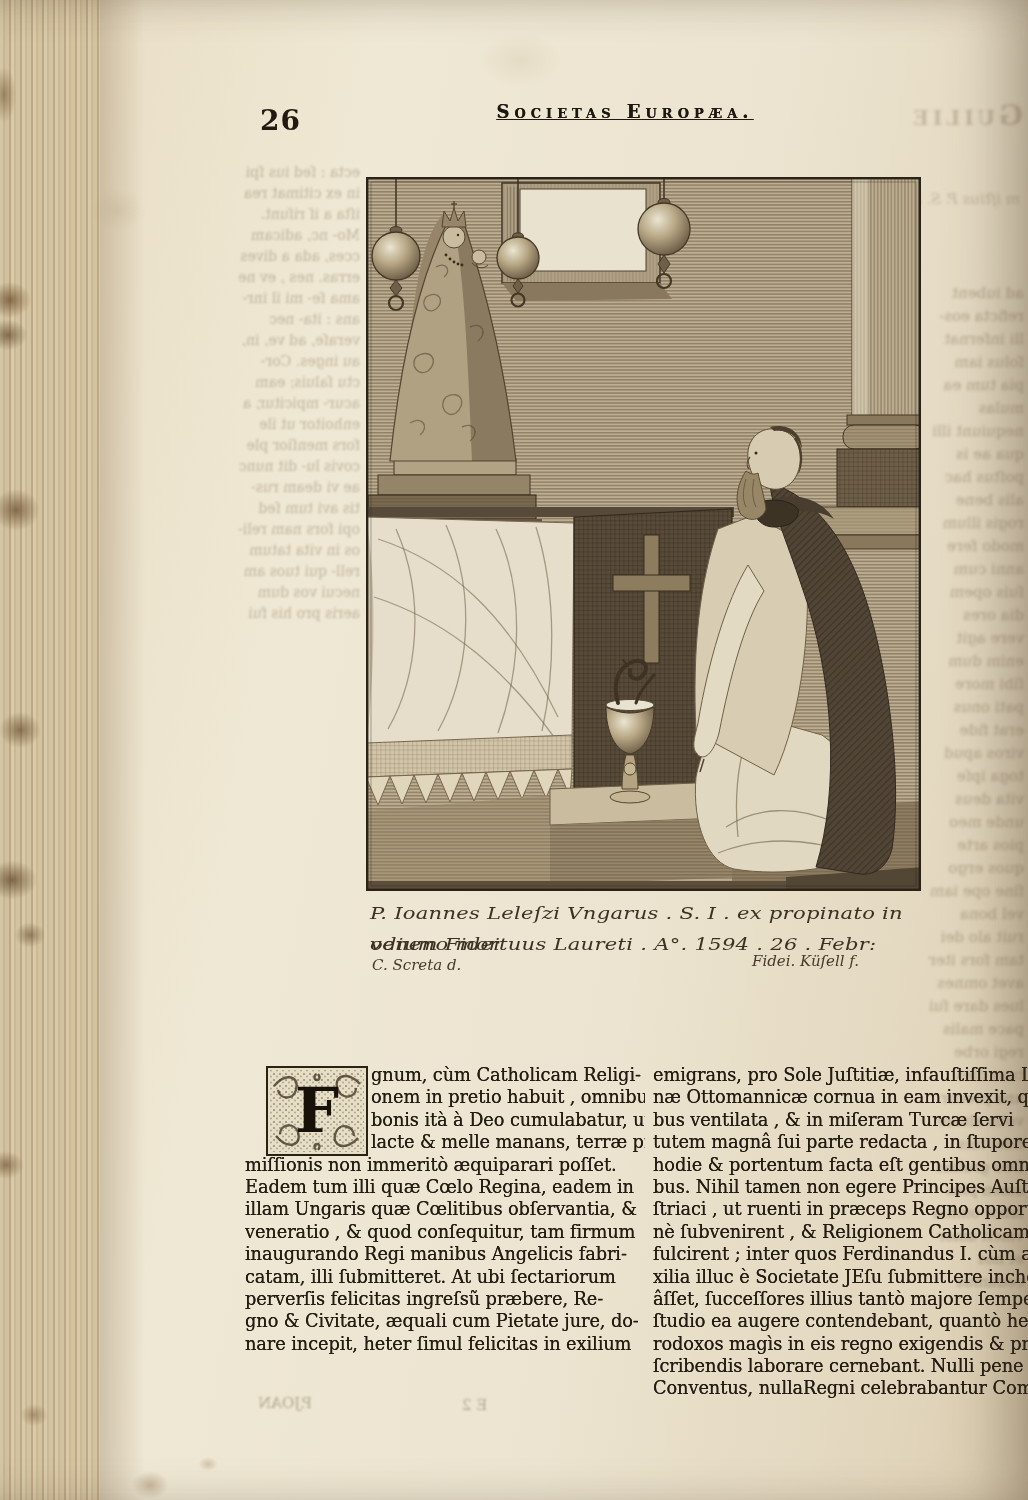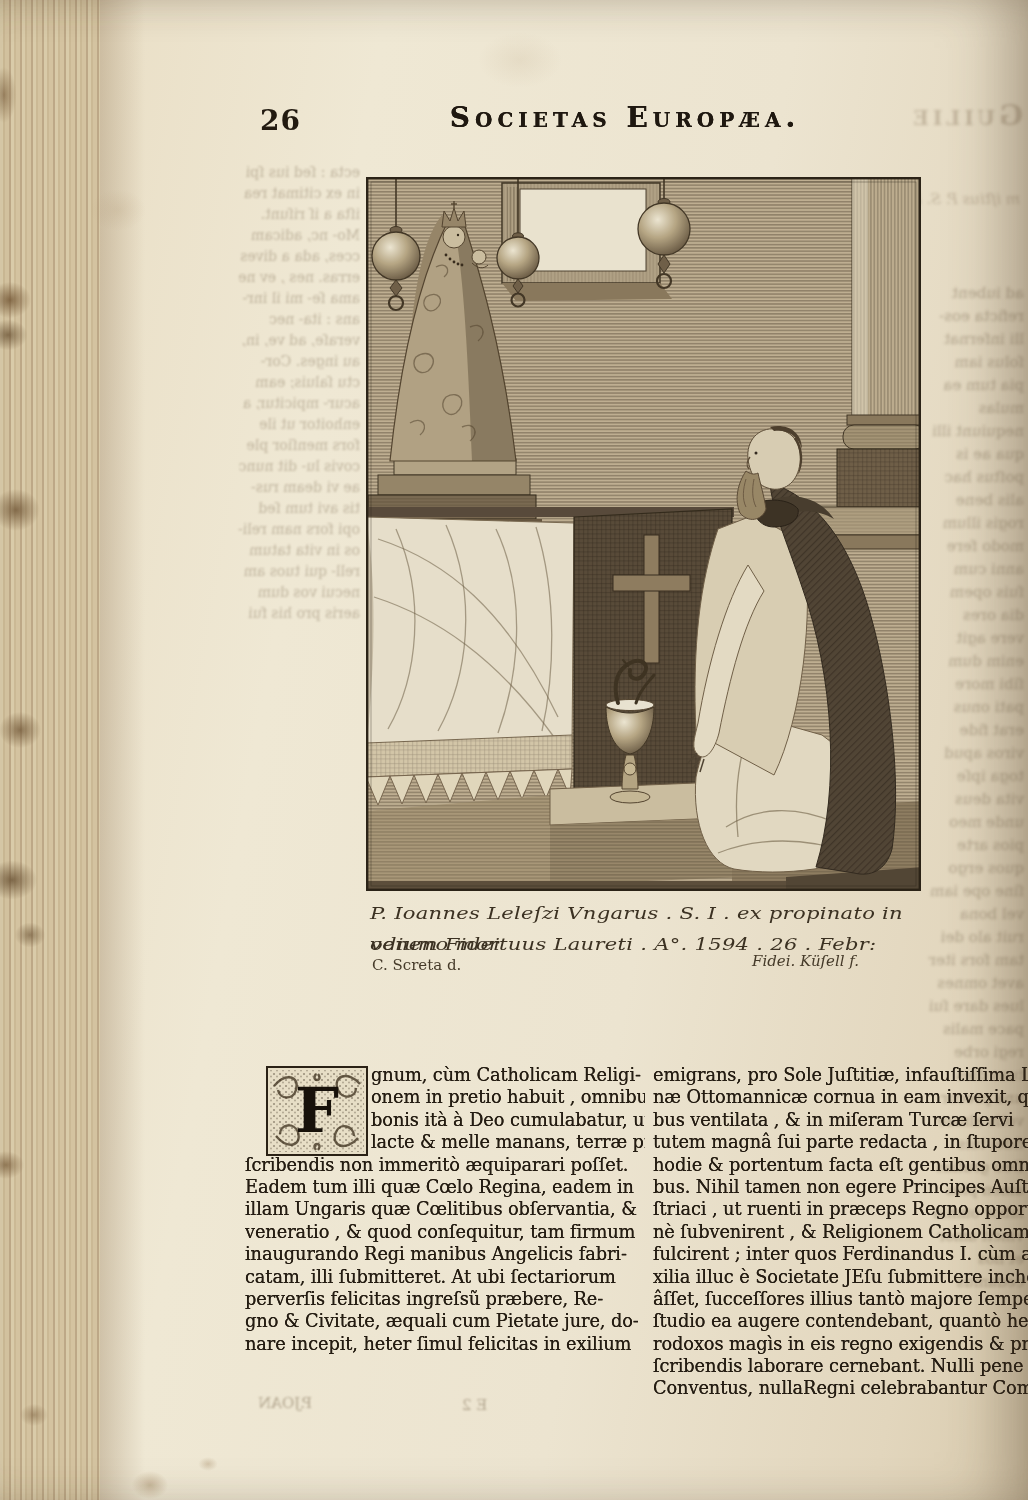--- a/index.html
+++ b/index.html
@@ -26,43 +26,43 @@
   .spots{position:absolute;inset:0;pointer-events:none;
     background-image:
       radial-gradient(ellipse 26px 20px at 150px 1485px, rgba(146,114,74,.4), rgba(146,114,74,0) 70%),
       radial-gradient(ellipse 14px 10px at 208px 1464px, rgba(146,114,74,.3), rgba(146,114,74,0) 70%),
       radial-gradient(ellipse 40px 30px at 118px 210px, rgba(150,120,80,.12), rgba(150,120,80,0) 70%),
       radial-gradient(ellipse 60px 40px at 520px 60px, rgba(150,120,80,.10), rgba(150,120,80,0) 70%);}
   .vignette{position:absolute;inset:0;pointer-events:none;z-index:60;
     box-shadow:inset -46px 0 60px -24px rgba(82,64,42,.38), inset 0 26px 40px -30px rgba(82,64,42,.22), inset 0 -20px 40px -30px rgba(82,64,42,.18);}
   
   .hdr-num{left:260px;top:104px;font-size:28px;font-weight:700;letter-spacing:1px;color:#221a10;}
-  .hdr-title{left:365px;top:101px;width:520px;text-align:center;font-size:28px;font-weight:700;
-    font-variant:small-caps;letter-spacing:5px;color:#1f1810;text-shadow:0 0 .4px #1f1810;}
+  .hdr-title{left:365px;top:101px;width:520px;text-align:center;font-size:18px;font-weight:700;
+    font-variant:small-caps;letter-spacing:5px;color:#1f1810;text-shadow:0 0 .4px #1f1810;text-decoration:underline;}
   
   .ghost{position:absolute;transform:scaleX(-1);color:rgba(122,104,78,.42);
     filter:blur(1.2px);font-family:"DejaVu Serif","Liberation Serif",serif;}
   .ghost-tr{left:838px;top:99px;width:185px;font-size:28px;font-weight:700;font-variant:small-caps;
     letter-spacing:4px;color:rgba(128,110,82,.35);filter:blur(1.6px);}
   .ghost-tr2{left:828px;top:190px;width:192px;font-size:15px;font-style:italic;
     color:rgba(122,104,78,.35);filter:blur(1.8px);}
   .ghost-left{left:238px;top:162px;width:122px;height:892px;font-size:14px;line-height:21px;
     overflow:hidden;color:rgba(126,108,82,.40);filter:blur(1.15px);}
   .ghost-right{left:928px;top:282px;width:96px;height:1190px;font-size:15px;line-height:23px;
     overflow:hidden;color:rgba(118,102,78,.45);filter:blur(1.6px);}
   .ghost-sig{left:462px;top:1396px;font-size:15px;color:rgba(120,102,75,.5);filter:blur(1px);}
   .ghost-catch{left:258px;top:1394px;font-size:15px;color:rgba(120,102,75,.5);filter:blur(1px);}
   
   .engraving{left:366px;top:177px;width:555px;height:714px;}
   .engraving svg{display:block;width:100%;height:100%;}
   
   .cap{left:370px;top:898px;width:470px;font-style:italic;font-size:16.5px;letter-spacing:.2px;
     color:#3b3122;line-height:30px;transform-origin:left top;transform:scale(1.28,1.05);}
   .cap2{top:929px;}
-  .credit-l{left:372px;top:956px;font-size:15px;color:#453a29;}
+  .credit-l{left:372px;top:956px;font-style:italic;font-size:15px;color:#453a29;}
   .credit-r{left:752px;top:952px;font-style:italic;font-size:15px;color:#453a29;}
   
   .art-title{left:330px;top:1007px;width:520px;text-align:center;font-size:29px;font-weight:700;
     letter-spacing:2px;word-spacing:17px;color:#1c150d;text-shadow:0 0 .4px #1c150d;}
   .col{font-size:17.8px;letter-spacing:-.1px;line-height:22.4px;color:#241c12;
     text-shadow:0 0 .35px #241c12;}
   .col-left{left:245px;top:1064px;width:400px;height:340px;overflow:hidden;}
   .col-right{left:653px;top:1064px;width:375px;height:345px;overflow:hidden;}
   .line{white-space:nowrap;height:22.4px;}
   .ind{padding-left:126px;}
@@ -317,21 +317,21 @@
       </g>
       <text x="51" y="66" text-anchor="middle" font-size="62" font-weight="bold" font-family="'DejaVu Serif','Liberation Serif',serif" fill="#17110a">F</text>
     </svg>
   </div>
 
   <div class="abs col col-left">
     <div class="line ind">gnum, cùm Catholicam Religi-</div>
     <div class="line ind">onem in pretio habuit , omnibus</div>
     <div class="line ind">bonis ità à Deo cumulabatur, ut</div>
     <div class="line ind">lacte &amp; melle manans, terræ pro-</div>
-    <div class="line">ſcribendis non immeritò æquiparari poſſet.</div>
+    <div class="line">miſſionis non immeritò æquiparari poſſet.</div>
     <div class="line">Eadem tum illi quæ Cœlo Regina, eadem in</div>
     <div class="line">illam Ungaris quæ Cœlitibus obſervantia, &amp;</div>
     <div class="line">veneratio , &amp; quod conſequitur, tam firmum</div>
     <div class="line">inaugurando Regi manibus Angelicis fabri-</div>
     <div class="line">catam, illi ſubmitteret.  At ubi ſectariorum</div>
     <div class="line">perverſis felicitas ingreſsũ præbere, Re-</div>
     <div class="line">gno &amp; Civitate, æquali cum Pietate jure, do-</div>
     <div class="line">nare incepit, heter ſimul felicitas in exilium</div>
   </div>
 

